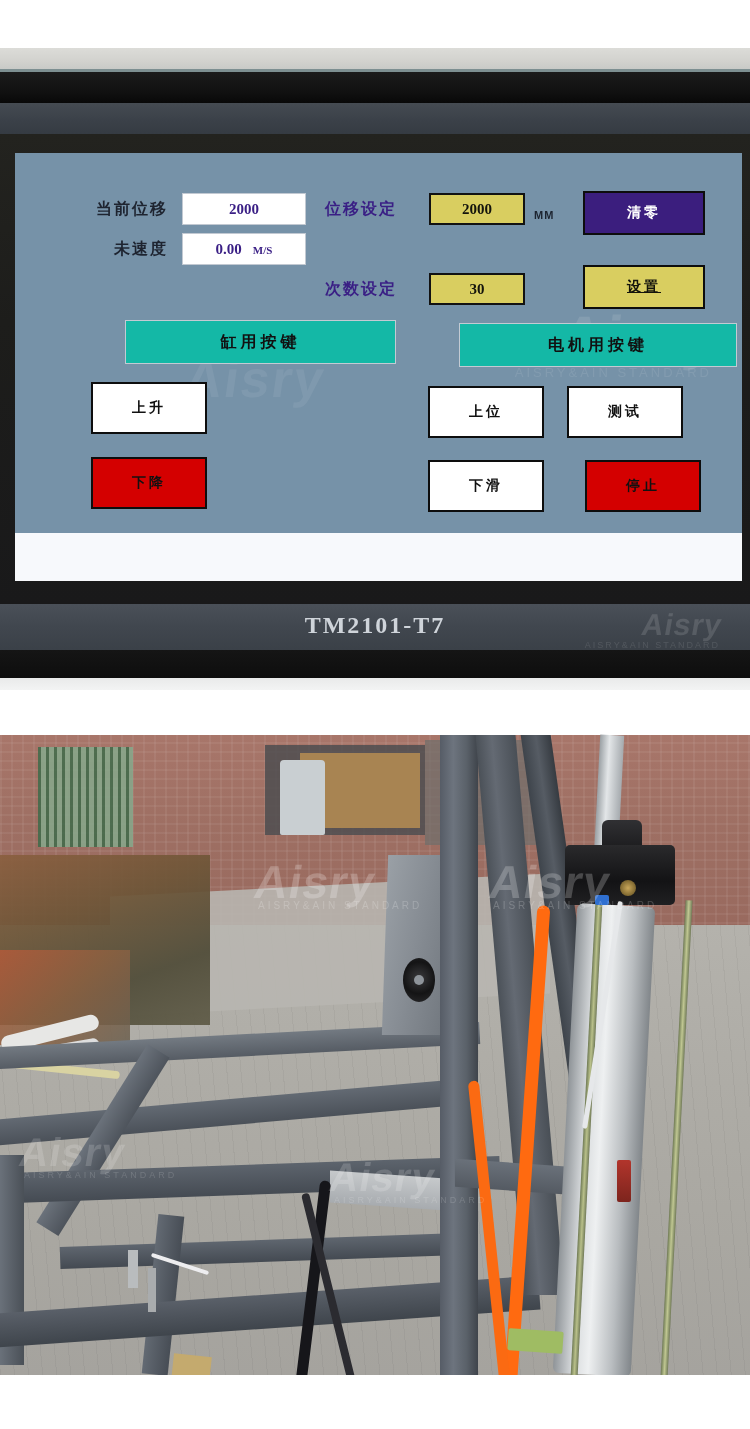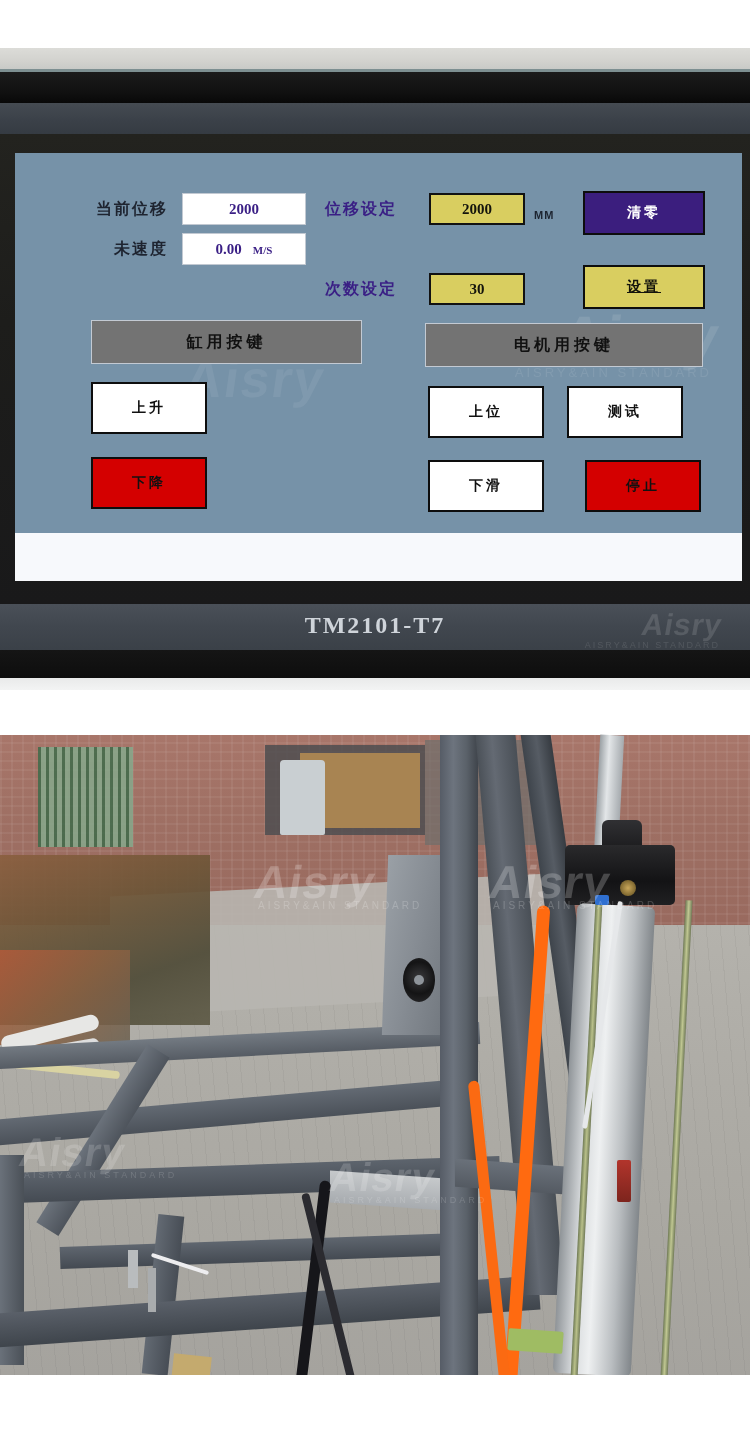--- a/index.html
+++ b/index.html
@@ -57,23 +57,23 @@
   .unit-mm{font-size:11px;color:#1c2430;font-weight:600;letter-spacing:1px;
      font-family:"Liberation Sans",sans-serif;margin-top:12px;}
 
   .btn{border:2px solid #0d0d0d;display:flex;align-items:center;justify-content:center;
      font-size:14px;font-weight:700;letter-spacing:3px;font-family:"Liberation Serif",serif;text-align:right;}
   .btn-purple{background:#3b1e7e;color:#ffffff;}
   .btn-yellow{background:#d9ce60;color:#14140c;text-decoration:underline;}
   .btn-white{background:#ffffff;color:#111111;}
   .btn-red{background:#d40000;color:#111111;}
 
-  .sectionhdr{background:#737373;border:1px solid #c3cad3;display:flex;align-items:center;
+  .sectionhdr{background:#14b8a6;border:1px solid #c3cad3;display:flex;align-items:center;
      justify-content:center;font-size:16px;font-weight:700;letter-spacing:4px;color:#111111;
-     font-family:"Liberation Serif",serif;}
+     font-family:"Liberation Serif",serif;margin-left:34px;}
 
   
   .label-strip{position:absolute;left:0;top:604px;width:750px;height:48px;
      background:linear-gradient(180deg,#4a5058 0%,#41474f 45%,#3a4047 100%);}
   .model{position:absolute;left:0;top:612px;width:750px;text-align:center;
      font-size:24px;font-weight:700;letter-spacing:2px;color:#cfd4da;
      font-family:"Liberation Serif",serif;}
   .logo-wm{position:absolute;right:28px;top:608px;font-size:30px;font-weight:700;
      color:rgba(255,255,255,.13);font-family:"Liberation Sans",sans-serif;
      transform:skewX(-10deg);letter-spacing:1px;}

